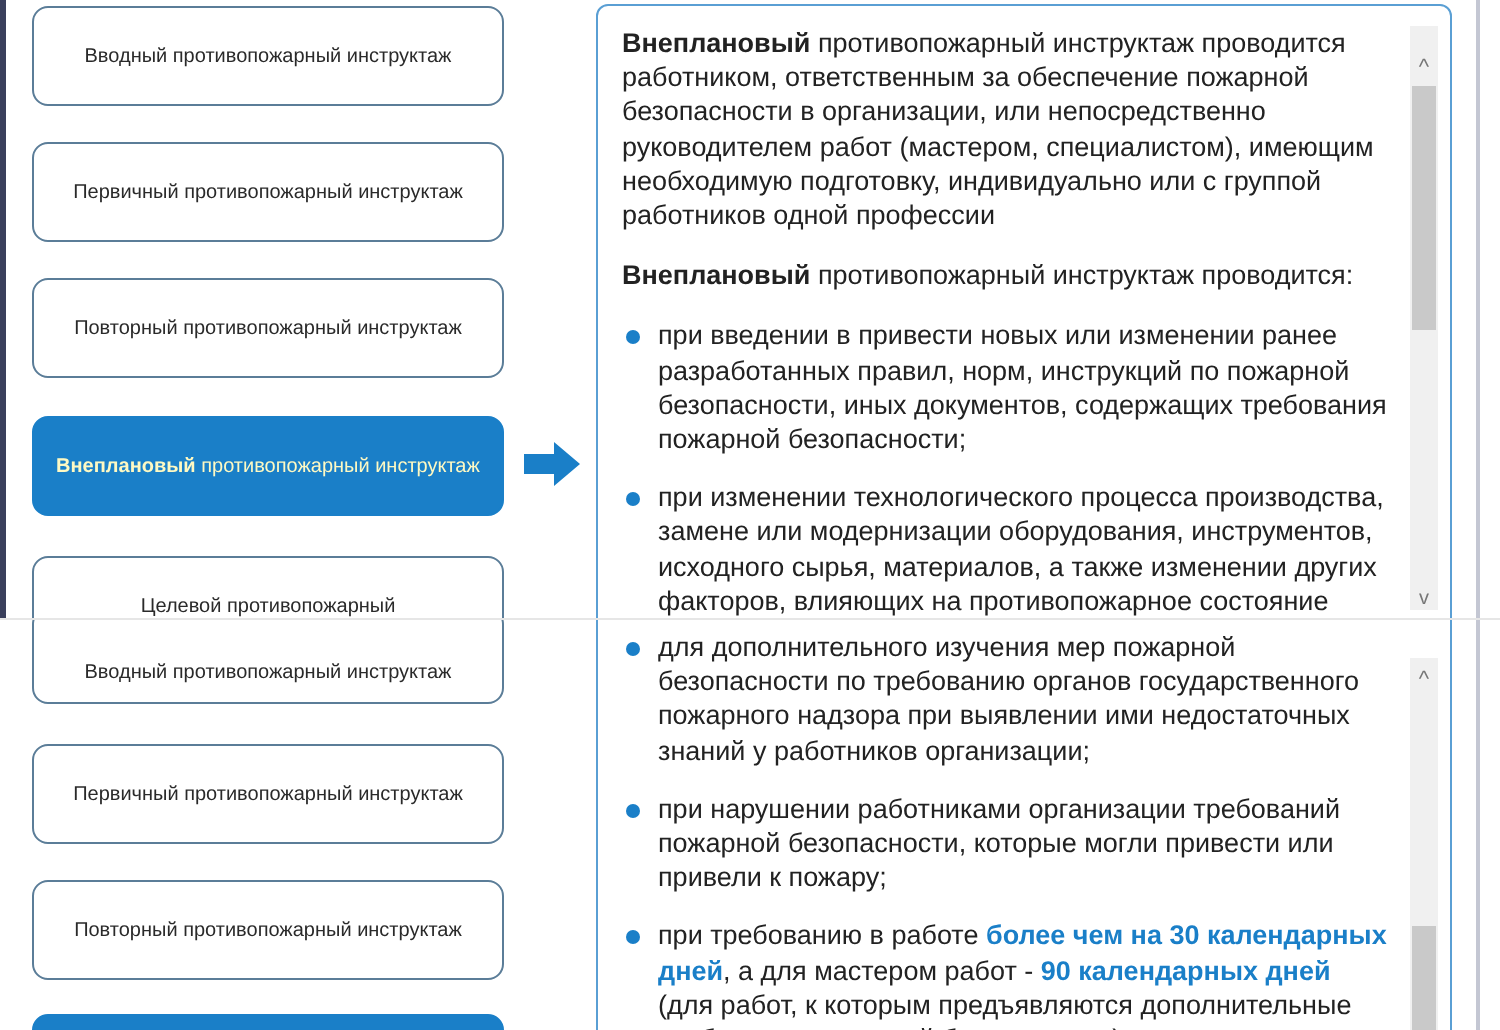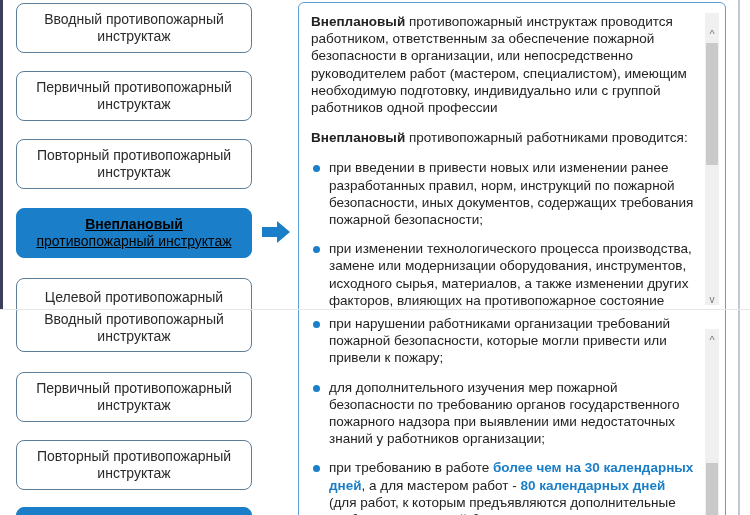--- a/index.html
+++ b/index.html
@@ -9,23 +9,23 @@
   .frame { position: absolute; left: 0; width: 750px; overflow: hidden; background: #fff; }
   .frame.top { top: 0; height: 310px; }
   .frame.bottom { top: 310px; height: 205px; }
 
   .left-edge { position: absolute; left: 0; top: 0; width: 3px; height: 100%; background: #3a3f5c; }
 
   .nav-btn {
     position: absolute; left: 16px; width: 236px; height: 50px;
     border: 1.5px solid #5b7d98; border-radius: 8px; background: #fff;
     display: flex; align-items: center; justify-content: center; text-align: center;
-    font-size: 14px; line-height: 17px; color: #2a2a2a; padding: 0 10px; cursor: pointer;
+    font-size: 10px; line-height: 17px; color: #2a2a2a; padding: 0 10px; cursor: pointer;
   }
-  .nav-btn.active { background: #1a7fc8; border-color: #1a7fc8; color: #000000; text-decoration: underline; }
+  .nav-btn.active { background: #1a7fc8; border-color: #1a7fc8; color: #fef9c3; }
   .nav-btn.active b { font-weight: bold; }
 
   .arrow { position: absolute; left: 262px; width: 28px; height: 22px; }
 
   .content-panel {
     position: absolute; left: 298px; width: 428px;
     border: 1.5px solid #5a9fd4; border-radius: 6px; background: #fff; overflow: hidden;
   }
   .frame.top .content-panel { top: 2px; height: 320px; }
   .frame.bottom .content-panel { top: -10px; height: 230px; border-top-left-radius: 0; border-top-right-radius: 0; }
@@ -55,32 +55,32 @@
   </div>
   <div class="nav-btn" style="top:71px;">
     <span>Первичный противопожарный инструктаж</span>
   </div>
   <div class="nav-btn" style="top:139px;">
     <span>Повторный противопожарный инструктаж</span>
   </div>
   <div class="nav-btn active" style="top:208px;">
     <span><b>Внеплановый</b><span> противопожарный инструктаж</span></span>
   </div>
-  <div class="nav-btn" style="top:278px; height:50px; align-items:flex-start; padding-top:10px;">
+  <div class="nav-btn" style="top:278px; height:50px; align-items:center; ">
     <span>Целевой противопожарный</span>
   </div>
 
   <svg class="arrow" style="top:221px;" viewBox="0 0 28 22">
     <polygon points="0,6 15,6 15,0 28,11 15,22 15,16 0,16" fill="#1a7fc8"></polygon>
   </svg>
 
   <div class="content-panel">
     <div class="content-inner">
       <p class="para"><b>Внеплановый</b><span> противопожарный инструктаж проводится работником, ответственным за обеспечение пожарной безопасности в организации, или непосредственно руководителем работ (мастером, специалистом), имеющим необходимую подготовку, индивидуально или с группой работников одной профессии</span></p>
-      <p class="para"><b>Внеплановый</b><span> противопожарный работниками проводится:</span></p>
+      <p class="para"><b>Внеплановый</b><span> противопожарный инструктаж проводится:</span></p>
       <div class="bullet">
         <span class="dot"></span>
         <span>при введении в привести новых или изменении ранее разработанных правил, норм, инструкций по пожарной безопасности, иных документов, содержащих требования пожарной безопасности;</span>
       </div>
       <div class="bullet">
         <span class="dot"></span>
         <span>при изменении технологического процесса производства, замене или модернизации оборудования, инструментов, исходного сырья, материалов, а также изменении других факторов, влияющих на противопожарное состояние объекта;</span>
       </div>
     </div>
     <div class="scrollbar" style="top:10px; height:292px;">
@@ -102,29 +102,29 @@
   </div>
   <div class="nav-btn" style="top:130px;">
     <span>Повторный противопожарный инструктаж</span>
   </div>
   <div class="nav-btn active" style="top:197px;"></div>
 
   <div class="content-panel">
     <div class="content-inner" style="top:14px;">
       <div class="bullet">
         <span class="dot"></span>
+        <span>для дополнительного изучения мер пожарной безопасности по требованию органов государственного пожарного надзора при выявлении ими недостаточных знаний у работников организации;</span>
+      </div>
+      <div class="bullet">
+        <span class="dot"></span>
         <span>при нарушении работниками организации требований пожарной безопасности, которые могли привести или привели к пожару;</span>
       </div>
       <div class="bullet">
         <span class="dot"></span>
-        <span>для дополнительного изучения мер пожарной безопасности по требованию органов государственного пожарного надзора при выявлении ими недостаточных знаний у работников организации;</span>
-      </div>
-      <div class="bullet">
-        <span class="dot"></span>
-        <span>при требованию в работе </span><span class="hl">более чем на 30 календарных дней</span><span>, а для мастером работ - </span><span class="hl">80 календарных дней</span><span> (для работ, к которым предъявляются дополнительные требования пожарной безопасности);</span>
+        <span>при требованию в работе </span><span class="hl">более чем на 30 календарных дней</span><span>, а для мастером работ - </span><span class="hl">90 календарных дней</span><span> (для работ, к которым предъявляются дополнительные требования пожарной безопасности);</span>
       </div>
     </div>
     <div class="scrollbar" style="top:28px; height:210px;">
       <div class="scroll-btn" style="top:4px;">^</div>
       <div class="scroll-thumb" style="top:134px; height:70px;"></div>
     </div>
   </div>
 
   <div class="right-edge"></div>
 </div>

